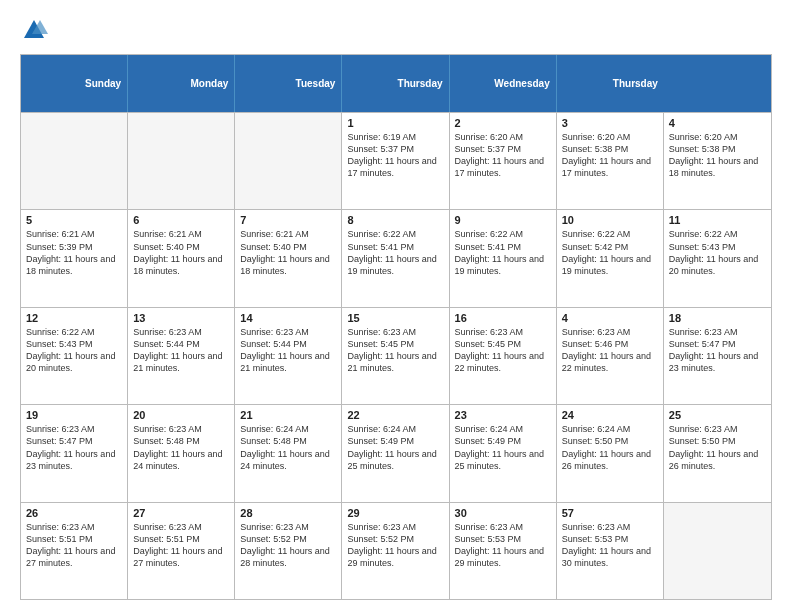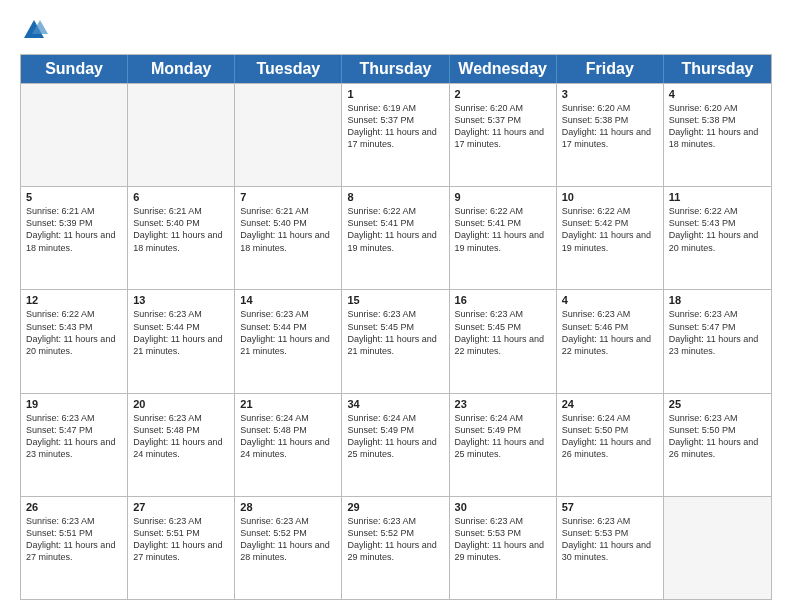--- a/index.html
+++ b/index.html
@@ -67,23 +67,23 @@
       border: 1px solid #bbb;
     }
     .cal-header {
       display: grid;
       grid-template-columns: repeat(7, 1fr);
       background: #2b6cb0;
     }
     .cal-header-cell {
       color: #fff;
       font-weight: bold;
-      font-size: 16px;
-      padding: 5px 6px;
-      text-align: center;
+      font-size: 10px;
+      padding: 23px 6px;
+      text-align: right;
       border-right: 1px solid #4a90c4;
     }
     .cal-header-cell:last-child { border-right: none; }
     .cal-body {
       flex: 1;
       display: flex;
       flex-direction: column;
     }
     .cal-row {
       display: grid;
@@ -136,21 +136,20 @@
     </div>
   </div>
 
   <div class="calendar">
     <div class="cal-header" id="cal-header">
         <div class="cal-header-cell">Sunday</div>
         <div class="cal-header-cell">Monday</div>
         <div class="cal-header-cell">Tuesday</div>
         <div class="cal-header-cell">Thursday</div>
         <div class="cal-header-cell">Wednesday</div>
-        <div class="cal-header-cell">Friday</div>
         <div class="cal-header-cell">Thursday</div>
       </div>
     <div class="cal-body" id="cal-body">
         <div class="cal-row">
           <div class="cal-cell empty"></div>
           <div class="cal-cell empty"></div>
           <div class="cal-cell empty"></div>
           <div class="cal-cell">
             <span class="day-num">1</span>
             <div class="cell-text" style="white-space: pre-line;">Sunrise: 6:19 AM
@@ -277,21 +276,21 @@
 Sunset: 5:48 PM
 Daylight: 11 hours and 24 minutes.</div>
           </div>
           <div class="cal-cell">
             <span class="day-num">21</span>
             <div class="cell-text" style="white-space: pre-line;">Sunrise: 6:24 AM
 Sunset: 5:48 PM
 Daylight: 11 hours and 24 minutes.</div>
           </div>
           <div class="cal-cell">
-            <span class="day-num">34</span>
+            <span class="day-num">22</span>
             <div class="cell-text" style="white-space: pre-line;">Sunrise: 6:24 AM
 Sunset: 5:49 PM
 Daylight: 11 hours and 25 minutes.</div>
           </div>
           <div class="cal-cell">
             <span class="day-num">23</span>
             <div class="cell-text" style="white-space: pre-line;">Sunrise: 6:24 AM
 Sunset: 5:49 PM
 Daylight: 11 hours and 25 minutes.</div>
           </div>

